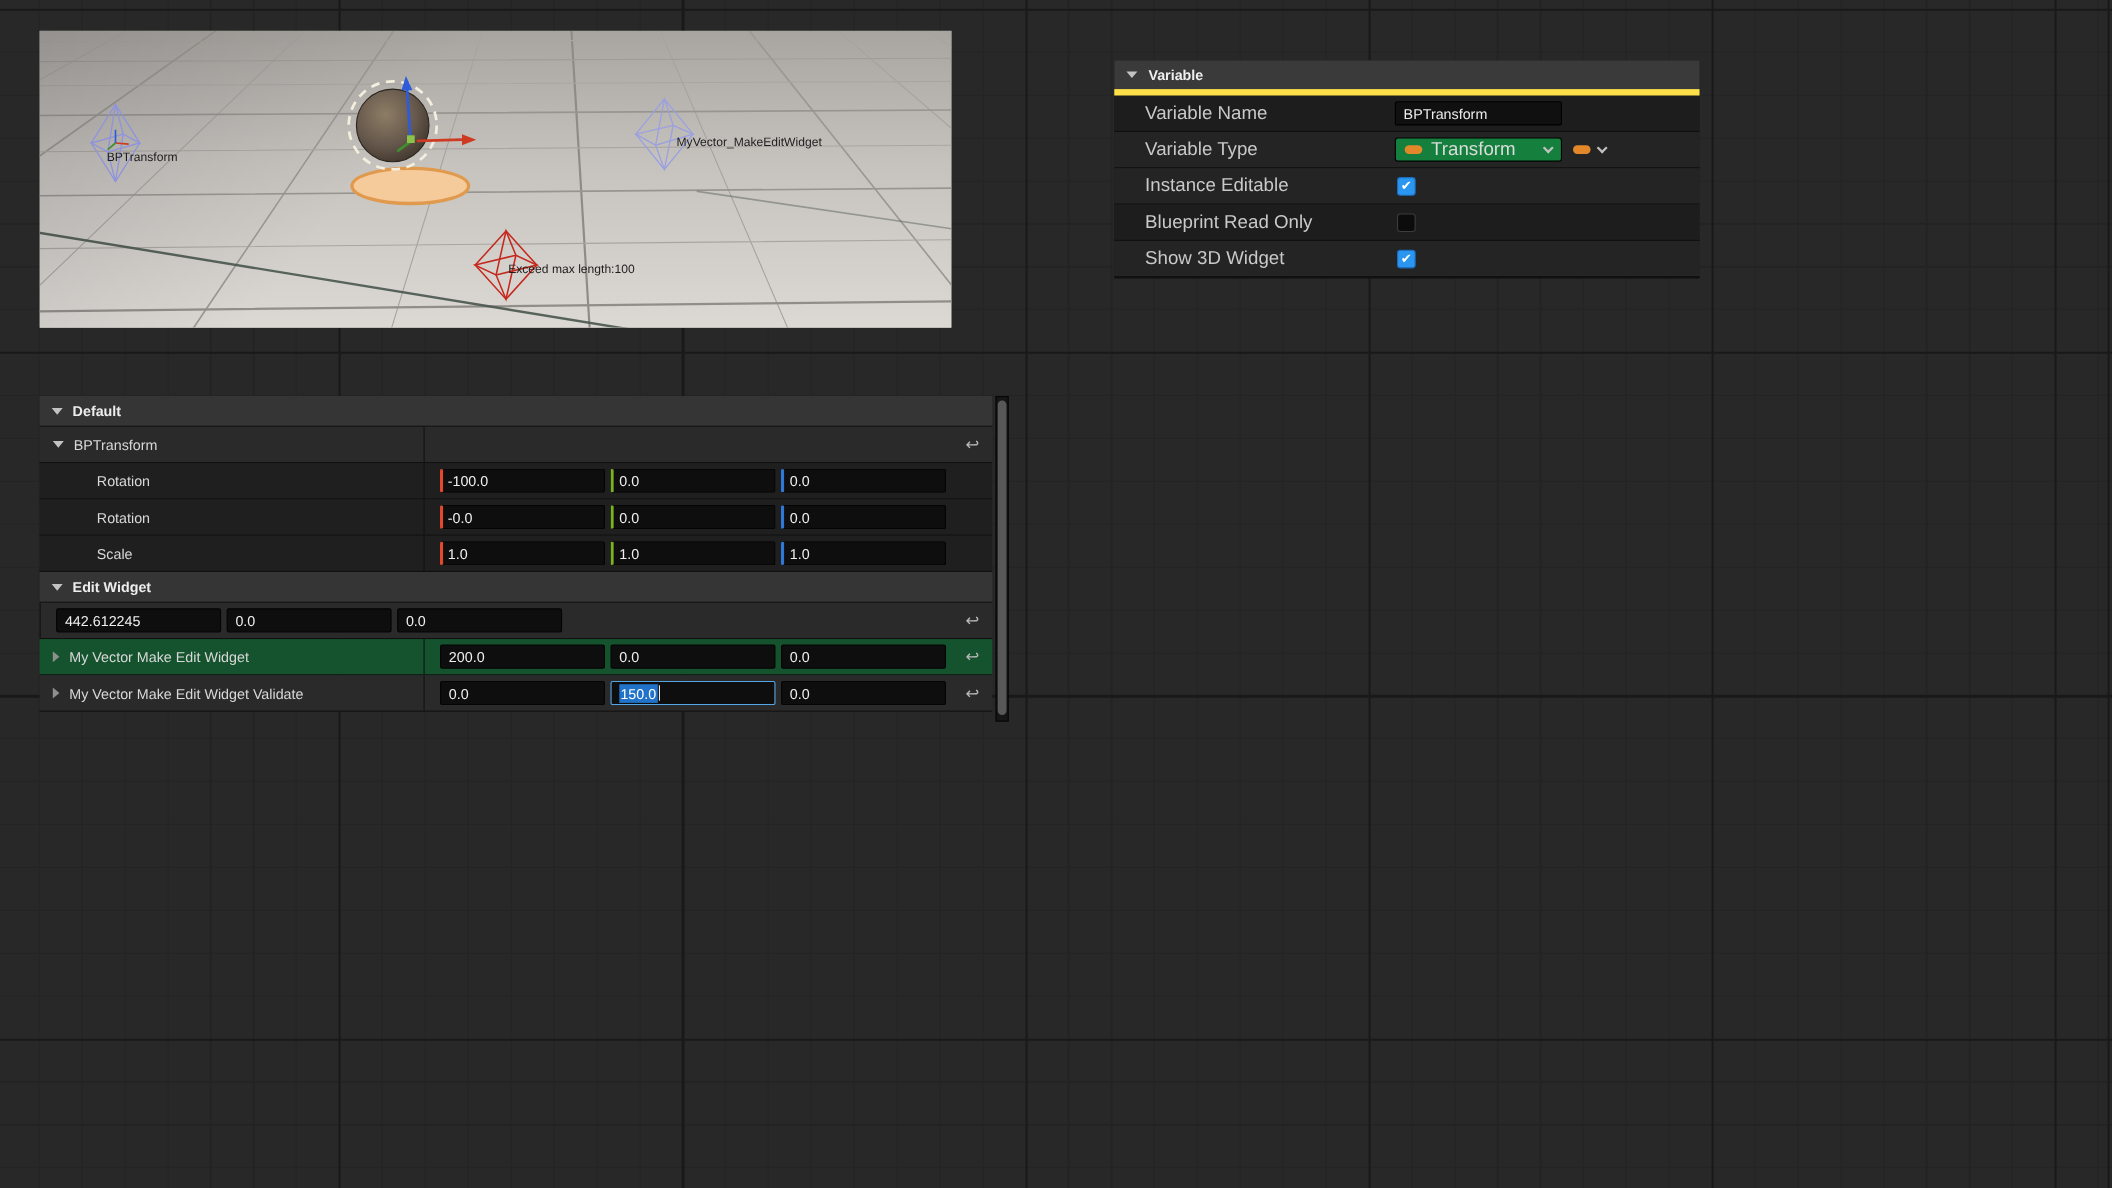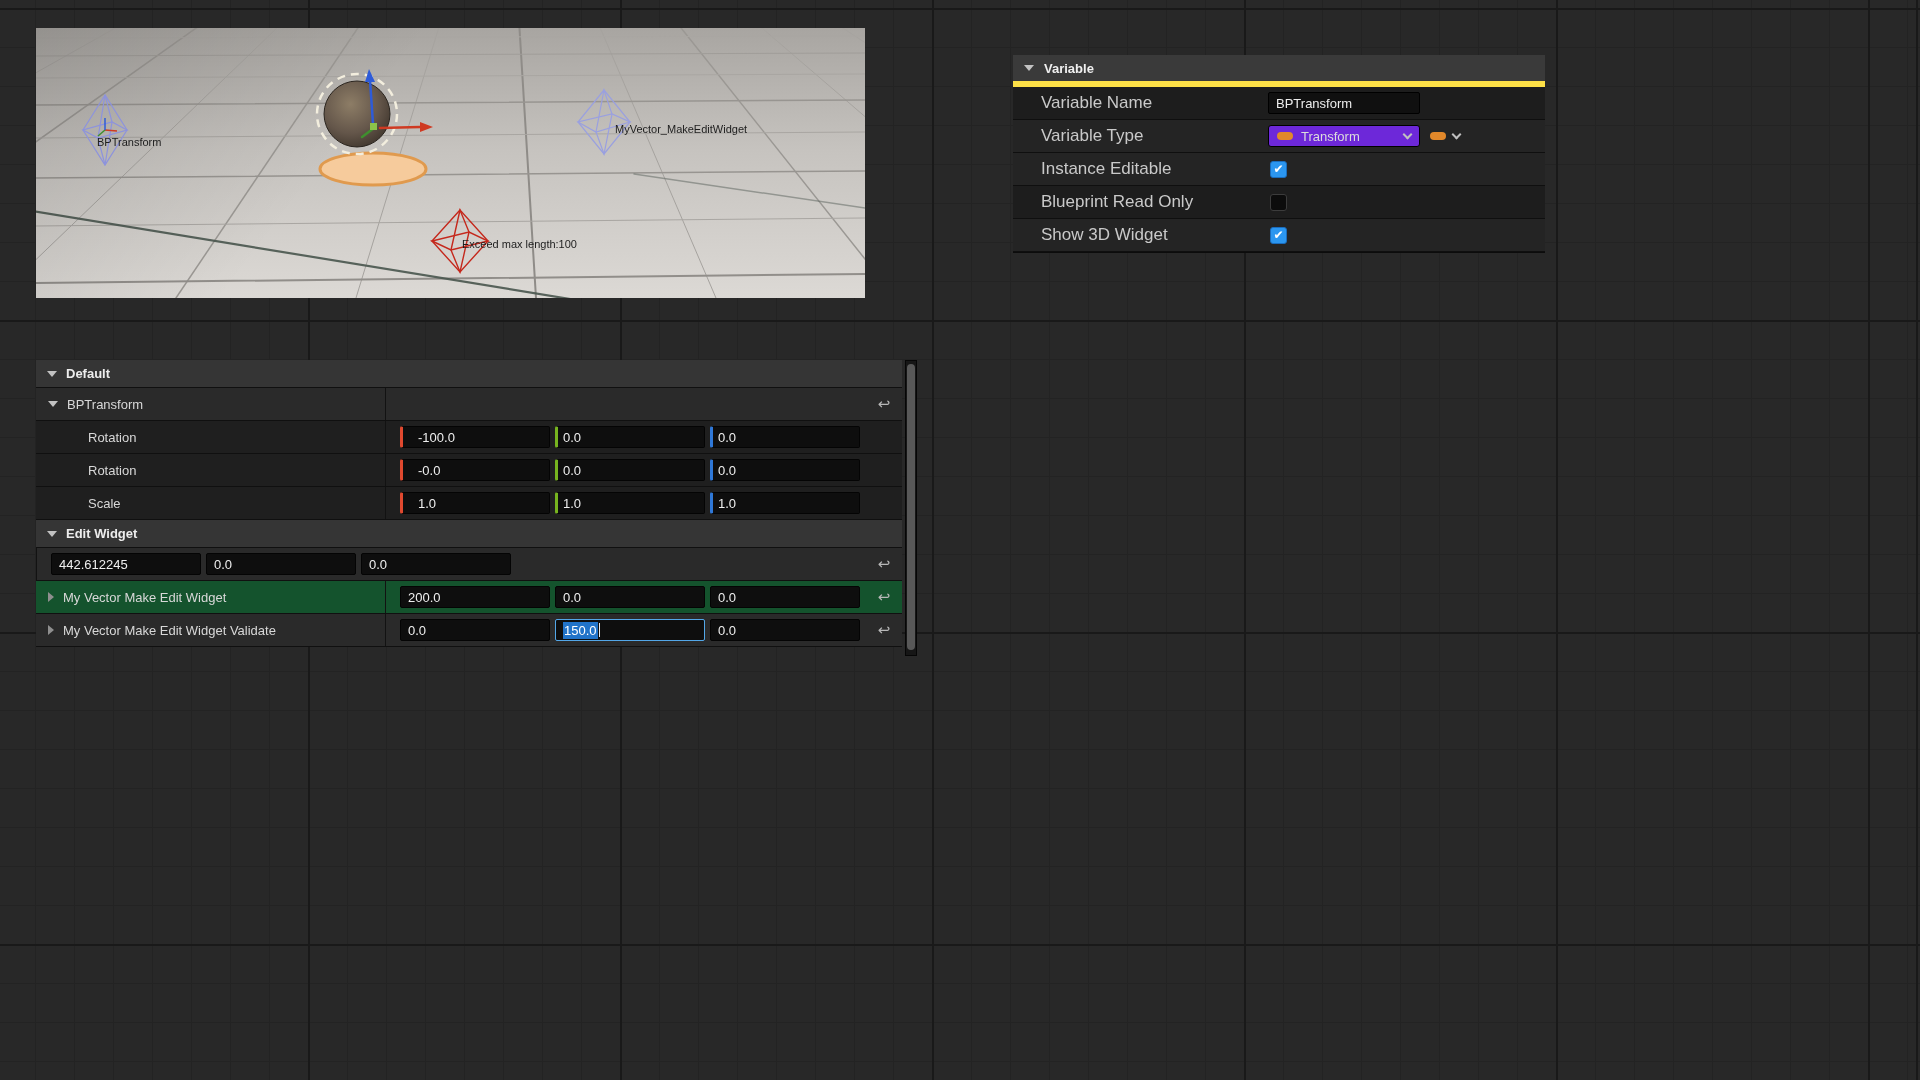--- a/index.html
+++ b/index.html
@@ -29,42 +29,42 @@
   
   .variable-panel{position:absolute;left:1013px;top:55px;width:532px;background:#1d1d1d;border-bottom:1px solid #0c0c0c}
   .vp-header{height:32px;background:#3a3a3a;display:flex;align-items:center;gap:10px;padding-left:11px;border-bottom:6px solid #fde047}
   .vp-title{font-weight:bold;font-size:13px;color:#efefef}
   .vp-row{height:33px;display:flex;align-items:center;border-bottom:1px solid #0f0f0f;background:#1d1d1d}
   .vp-row.alt{background:#242424}
   .vp-label{width:255px;padding-left:28px;color:#c9c9c9;font-size:17px}
   .vp-value{flex:1;display:flex;align-items:center}
   .text-input{width:152px;height:22px;background:#101010;border:1px solid #000;border-radius:2px;color:#ececec;font-family:"Liberation Sans",sans-serif;font-size:13px;padding:0 7px;outline:none}
   .desc-input{width:262px;height:20px;background:#0f0f0f;border:1px solid #4a4a4a;border-radius:4px;color:#ececec;font-family:"Liberation Sans",sans-serif;font-size:13px;padding:0 7px;outline:none}
-  .dropdown{width:152px;height:22px;background:#6d28d9;border:1px solid #000;border-radius:3px;display:flex;align-items:center;gap:8px;padding:0 8px;color:#dcdcdc;font-size:13px;cursor:pointer}
+  .dropdown{width:152px;height:22px;background:#15803d;border:1px solid #000;border-radius:3px;display:flex;align-items:center;gap:8px;padding:0 8px;color:#dcdcdc;font-size:17px;cursor:pointer}
   .dropdown .chev{margin-left:auto}
   .container-type{display:flex;align-items:center;gap:7px;margin-left:10px;cursor:pointer}
   .checkbox{width:17px;height:17px;border-radius:3px;background:#0c0c0c;border:1px solid #3c3c3c;display:flex;align-items:center;justify-content:center;margin-left:2px;cursor:pointer}
   .checkbox.checked{background:#2b96f0;border-color:#1a6cbd}
   .checkbox .glyph{display:none;color:#fff;font-size:12px;line-height:1}
   .checkbox.checked .glyph{display:block}
 
   
   .details-panel{position:absolute;left:36px;top:360px;width:866px}
   .dp-cat{height:28px;background:#353535;display:flex;align-items:center;gap:9px;padding-left:11px;border-bottom:1px solid #101010;cursor:pointer}
   .dp-cat .lbl{font-weight:bold;font-size:13px;color:#ededed}
   .dp-row{height:33px;display:flex;align-items:stretch;border-bottom:1px solid #101010;background:#2a2a2a}
   .dp-row.nested{background:#1f1f1f}
   .dp-row.alt{background:#14532d}
   .dp-name{width:349px;display:flex;align-items:center;gap:9px;padding-left:12px;color:#d8d8d8;font-size:13px}
   .nested .dp-name{padding-left:52px}
   .dp-value{flex:1;border-left:1px solid #121212;display:flex;align-items:center;gap:5px;padding-left:14px}
   .dp-revert{width:36px;display:flex;align-items:center;justify-content:center}
   .revert-btn{background:none;border:none;color:#b8b8b8;font-size:15px;line-height:1;cursor:pointer;font-family:"DejaVu Sans",sans-serif}
   .spin{width:150px;height:22px;background:#0e0e0e;border:1px solid #040404;border-radius:2px;display:flex;align-items:center;padding-left:7px;color:#efefef;font-size:13px;overflow:hidden;white-space:nowrap;cursor:text}
-  .spin.x{border-left:3px solid #e0492f;padding-left:15px}
+  .spin.x{border-left:3px solid #e0492f;padding-left:4px}
   .spin.y{border-left:3px solid #77b41f;padding-left:5px}
   .spin.z{border-left:3px solid #2f78d8;padding-left:5px}
   .spin.focused{border:1px solid #53a7e8}
   .spin .sel{background:#2173c9;color:#fff;padding:1px 1px}
   .caret{width:1px;height:14px;background:#e8e8e8;margin-left:1px}
 
   .scrollbar{position:absolute;left:905px;top:360px;width:12px;height:296px;background:#161616;border:1px solid #060606}
   .scroll-thumb{position:absolute;left:1px;top:3px;width:8px;height:286px;background:#585858;border-radius:4px;cursor:pointer}
 </style>
 </head>

